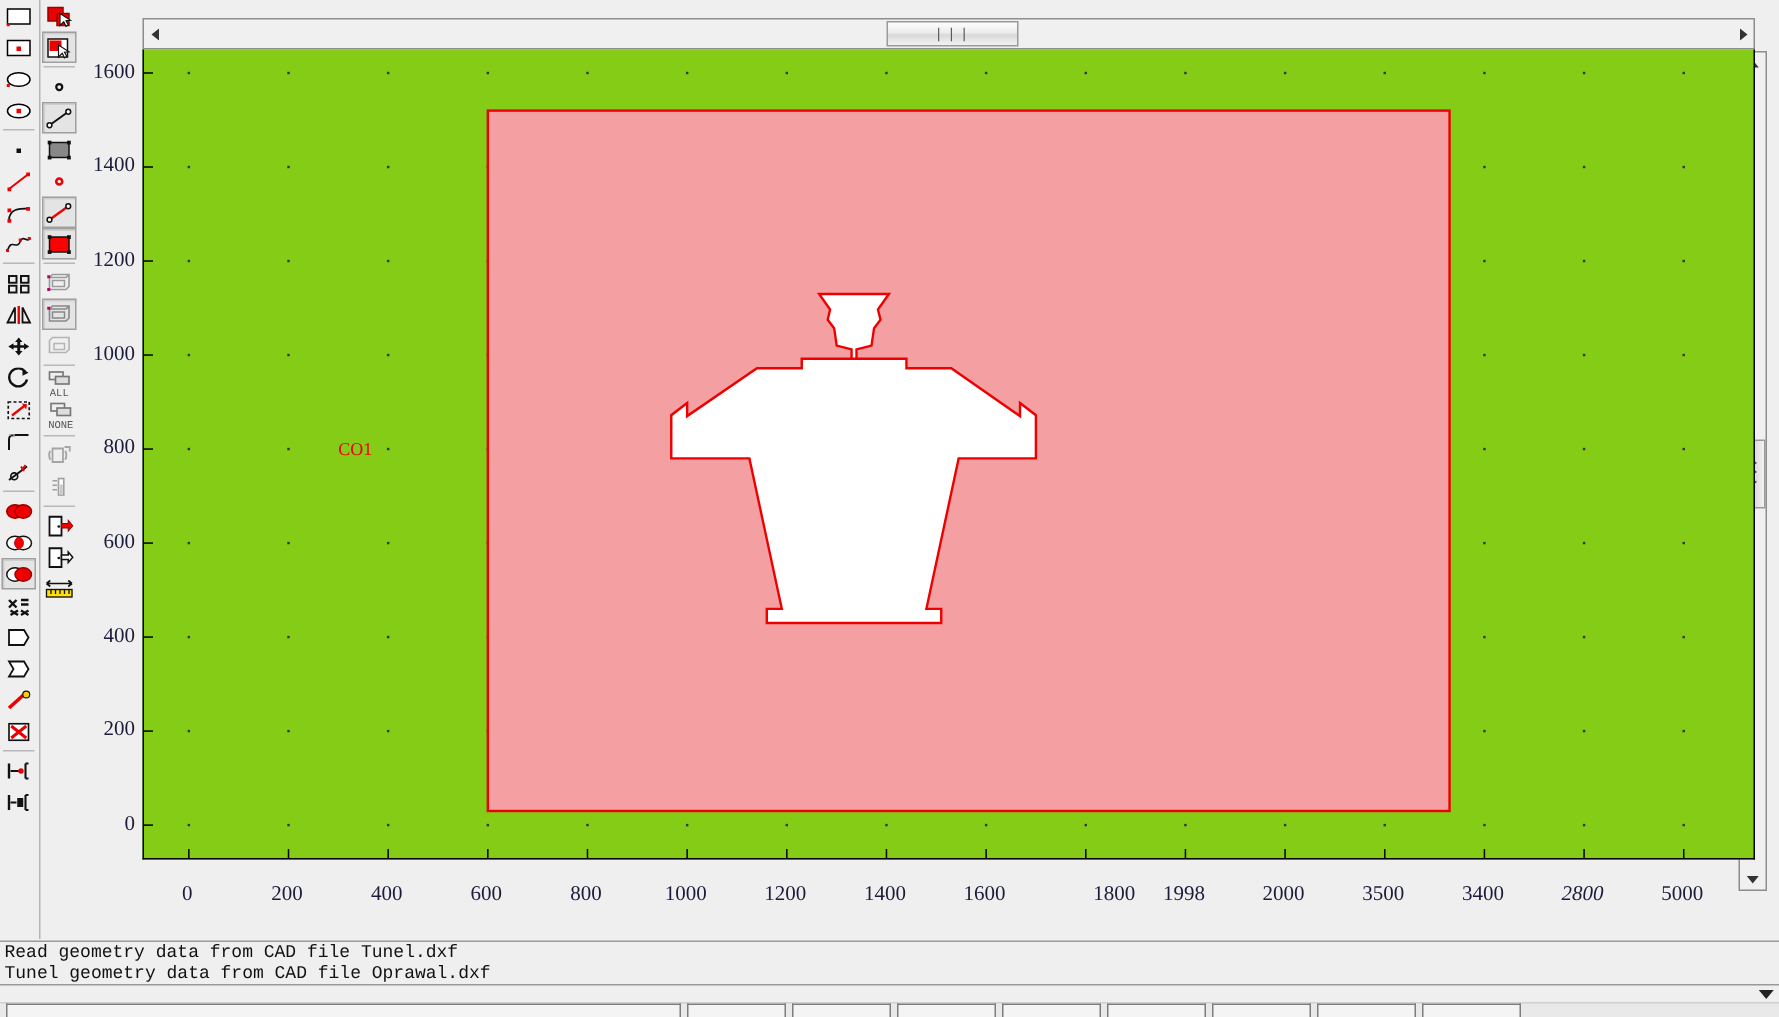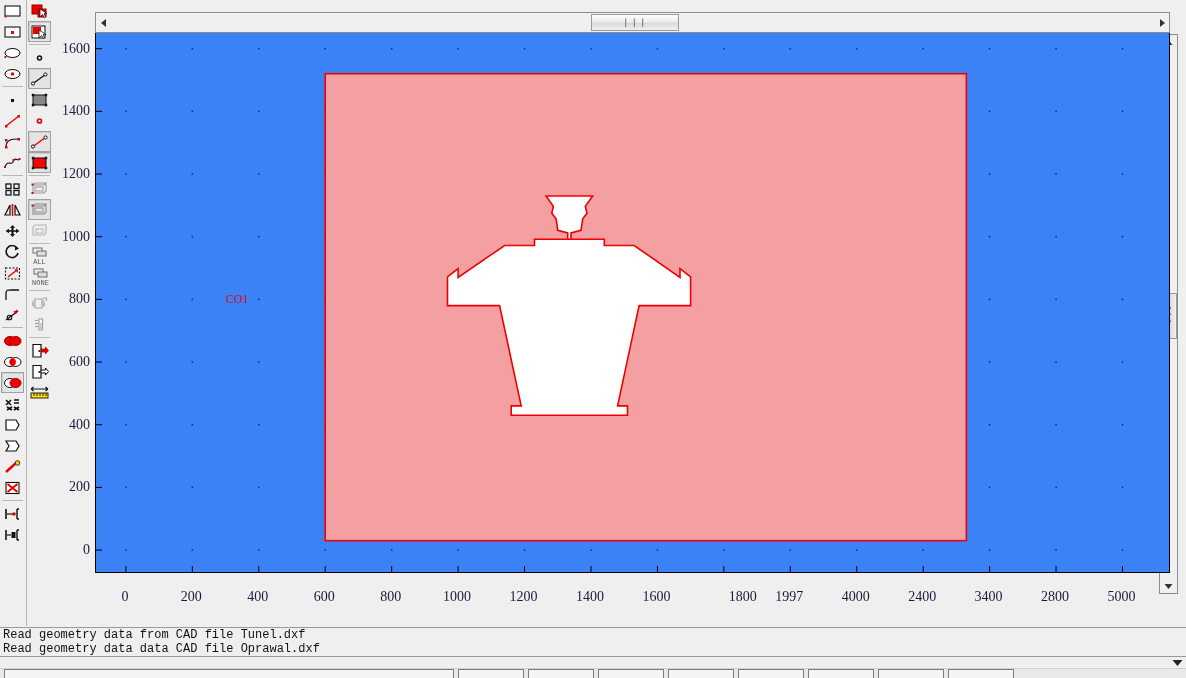--- a/index.html
+++ b/index.html
@@ -126,21 +126,21 @@
     box-sizing: border-box;
     display: flex; align-items: center; justify-content: center;
   }
   #vscroll .vgrip { font-size: 8px; color:#444; line-height: 0.85; text-align:center;}
 
   
   #canvas-wrap {
     position: absolute;
     left: 39px; top: 27px;
     width: 1075px; height: 540px;
-    background: #3b82f6;
+    background: #84cc16;
     border: 1px solid #000000;
     border-top: none;
     box-sizing: border-box;
     overflow: hidden;
   }
   #plot-svg { display:block; }
 
   
   .ylabels, .xlabels { position: absolute; }
   .ylab {
@@ -582,25 +582,25 @@
         <div class="xlab" style="left: 29.8978px; top: 0px;">0</div>
         <div class="xlab" style="left: 96.3375px; top: 0px;">200</div>
         <div class="xlab" style="left: 162.777px; top: 0px;">400</div>
         <div class="xlab" style="left: 229.217px; top: 0px;">600</div>
         <div class="xlab" style="left: 295.656px; top: 0px;">800</div>
         <div class="xlab" style="left: 362.096px; top: 0px;">1000</div>
         <div class="xlab" style="left: 428.536px; top: 0px;">1200</div>
         <div class="xlab" style="left: 494.975px; top: 0px;">1400</div>
         <div class="xlab" style="left: 561.415px; top: 0px;">1600</div>
         <div class="xlab" style="left: 627.854px; top: 0px; margin-left: 20px;">1800</div>
-        <div class="xlab" style="left: 694.294px; top: 0px;">1997</div>
-        <div class="xlab" style="left: 760.734px; top: 0px;">4000</div>
-        <div class="xlab" style="left: 827.173px; top: 0px;">2400</div>
+        <div class="xlab" style="left: 694.294px; top: 0px;">1998</div>
+        <div class="xlab" style="left: 760.734px; top: 0px;">2000</div>
+        <div class="xlab" style="left: 827.173px; top: 0px;">3500</div>
         <div class="xlab" style="left: 893.613px; top: 0px;">3400</div>
-        <div class="xlab" style="left: 960.053px; top: 0px;">2800</div>
+        <div class="xlab" style="left: 960.053px; top: 0px; font-style: italic;">2800</div>
         <div class="xlab" style="left: 1026.49px; top: 0px;">5000</div>
       </div>
 
     <div id="canvas-wrap">
       <svg id="plot-svg" width="1073" height="539" viewBox="0 0 1073 539">
         <g id="grid-layer">
             <line x1="0" y1="517.0639534883721" x2="6" y2="517.0639534883721" stroke="#000" stroke-width="1"></line>
             <line x1="0" y1="454.3895348837209" x2="6" y2="454.3895348837209" stroke="#000" stroke-width="1"></line>
             <line x1="0" y1="391.7151162790698" x2="6" y2="391.7151162790698" stroke="#000" stroke-width="1"></line>
             <line x1="0" y1="329.0406976744186" x2="6" y2="329.0406976744186" stroke="#000" stroke-width="1"></line>
@@ -776,21 +776,21 @@
         <g>
           <polygon id="tunnel-poly" points="496.6,163.0 489.3,173.3 491.0,180.2 486.7,185.8 485.0,197.4 475.0,199.9 475.0,206.2 438.5,206.2 438.5,212.5 408.6,212.5 362.1,244.4 362.1,235.7 351.5,243.8 351.5,272.6 403.6,272.6 425.2,372.9 415.2,372.9 415.2,382.3 465.1,382.3 531.5,382.3 531.5,372.9 521.6,372.9 543.1,272.6 594.6,272.6 594.6,243.8 584.0,235.7 584.0,244.4 538.2,212.5 508.3,212.5 508.3,206.2 471.7,206.2 471.7,199.9 461.8,197.4 460.1,185.8 455.8,180.2 457.4,173.3 450.1,163.0" fill="#ffffff" stroke="#ee0000" stroke-width="1.6" stroke-linejoin="miter"></polygon>
         </g>
         <text id="co1-label" x="129.55727554179566" y="270.3662790697674" font-family="Liberation Serif, serif" font-size="12" fill="#ee0000">CO1</text>
       </svg>
     </div>
   </div>
 
   <div id="log-panel">
     <div class="log-line">Read geometry data from CAD file Tunel.dxf</div>
-    <div class="log-line">Read geometry data data CAD file Oprawal.dxf</div>
+    <div class="log-line">Tunel geometry data from CAD file Oprawal.dxf</div>
   </div>
   <div id="log-scroll-down">
     <svg width="11" height="8">
         <path d="M5.5 7 L10.5 1 L0.5 1 Z" fill="#222"></path>
       </svg>
   </div>
 
   <div id="taskbar">
       <div class="task-btn" style="width: 450px; margin-left: 4px;"></div>
       <div class="task-btn" style="width: 66px;"></div>

